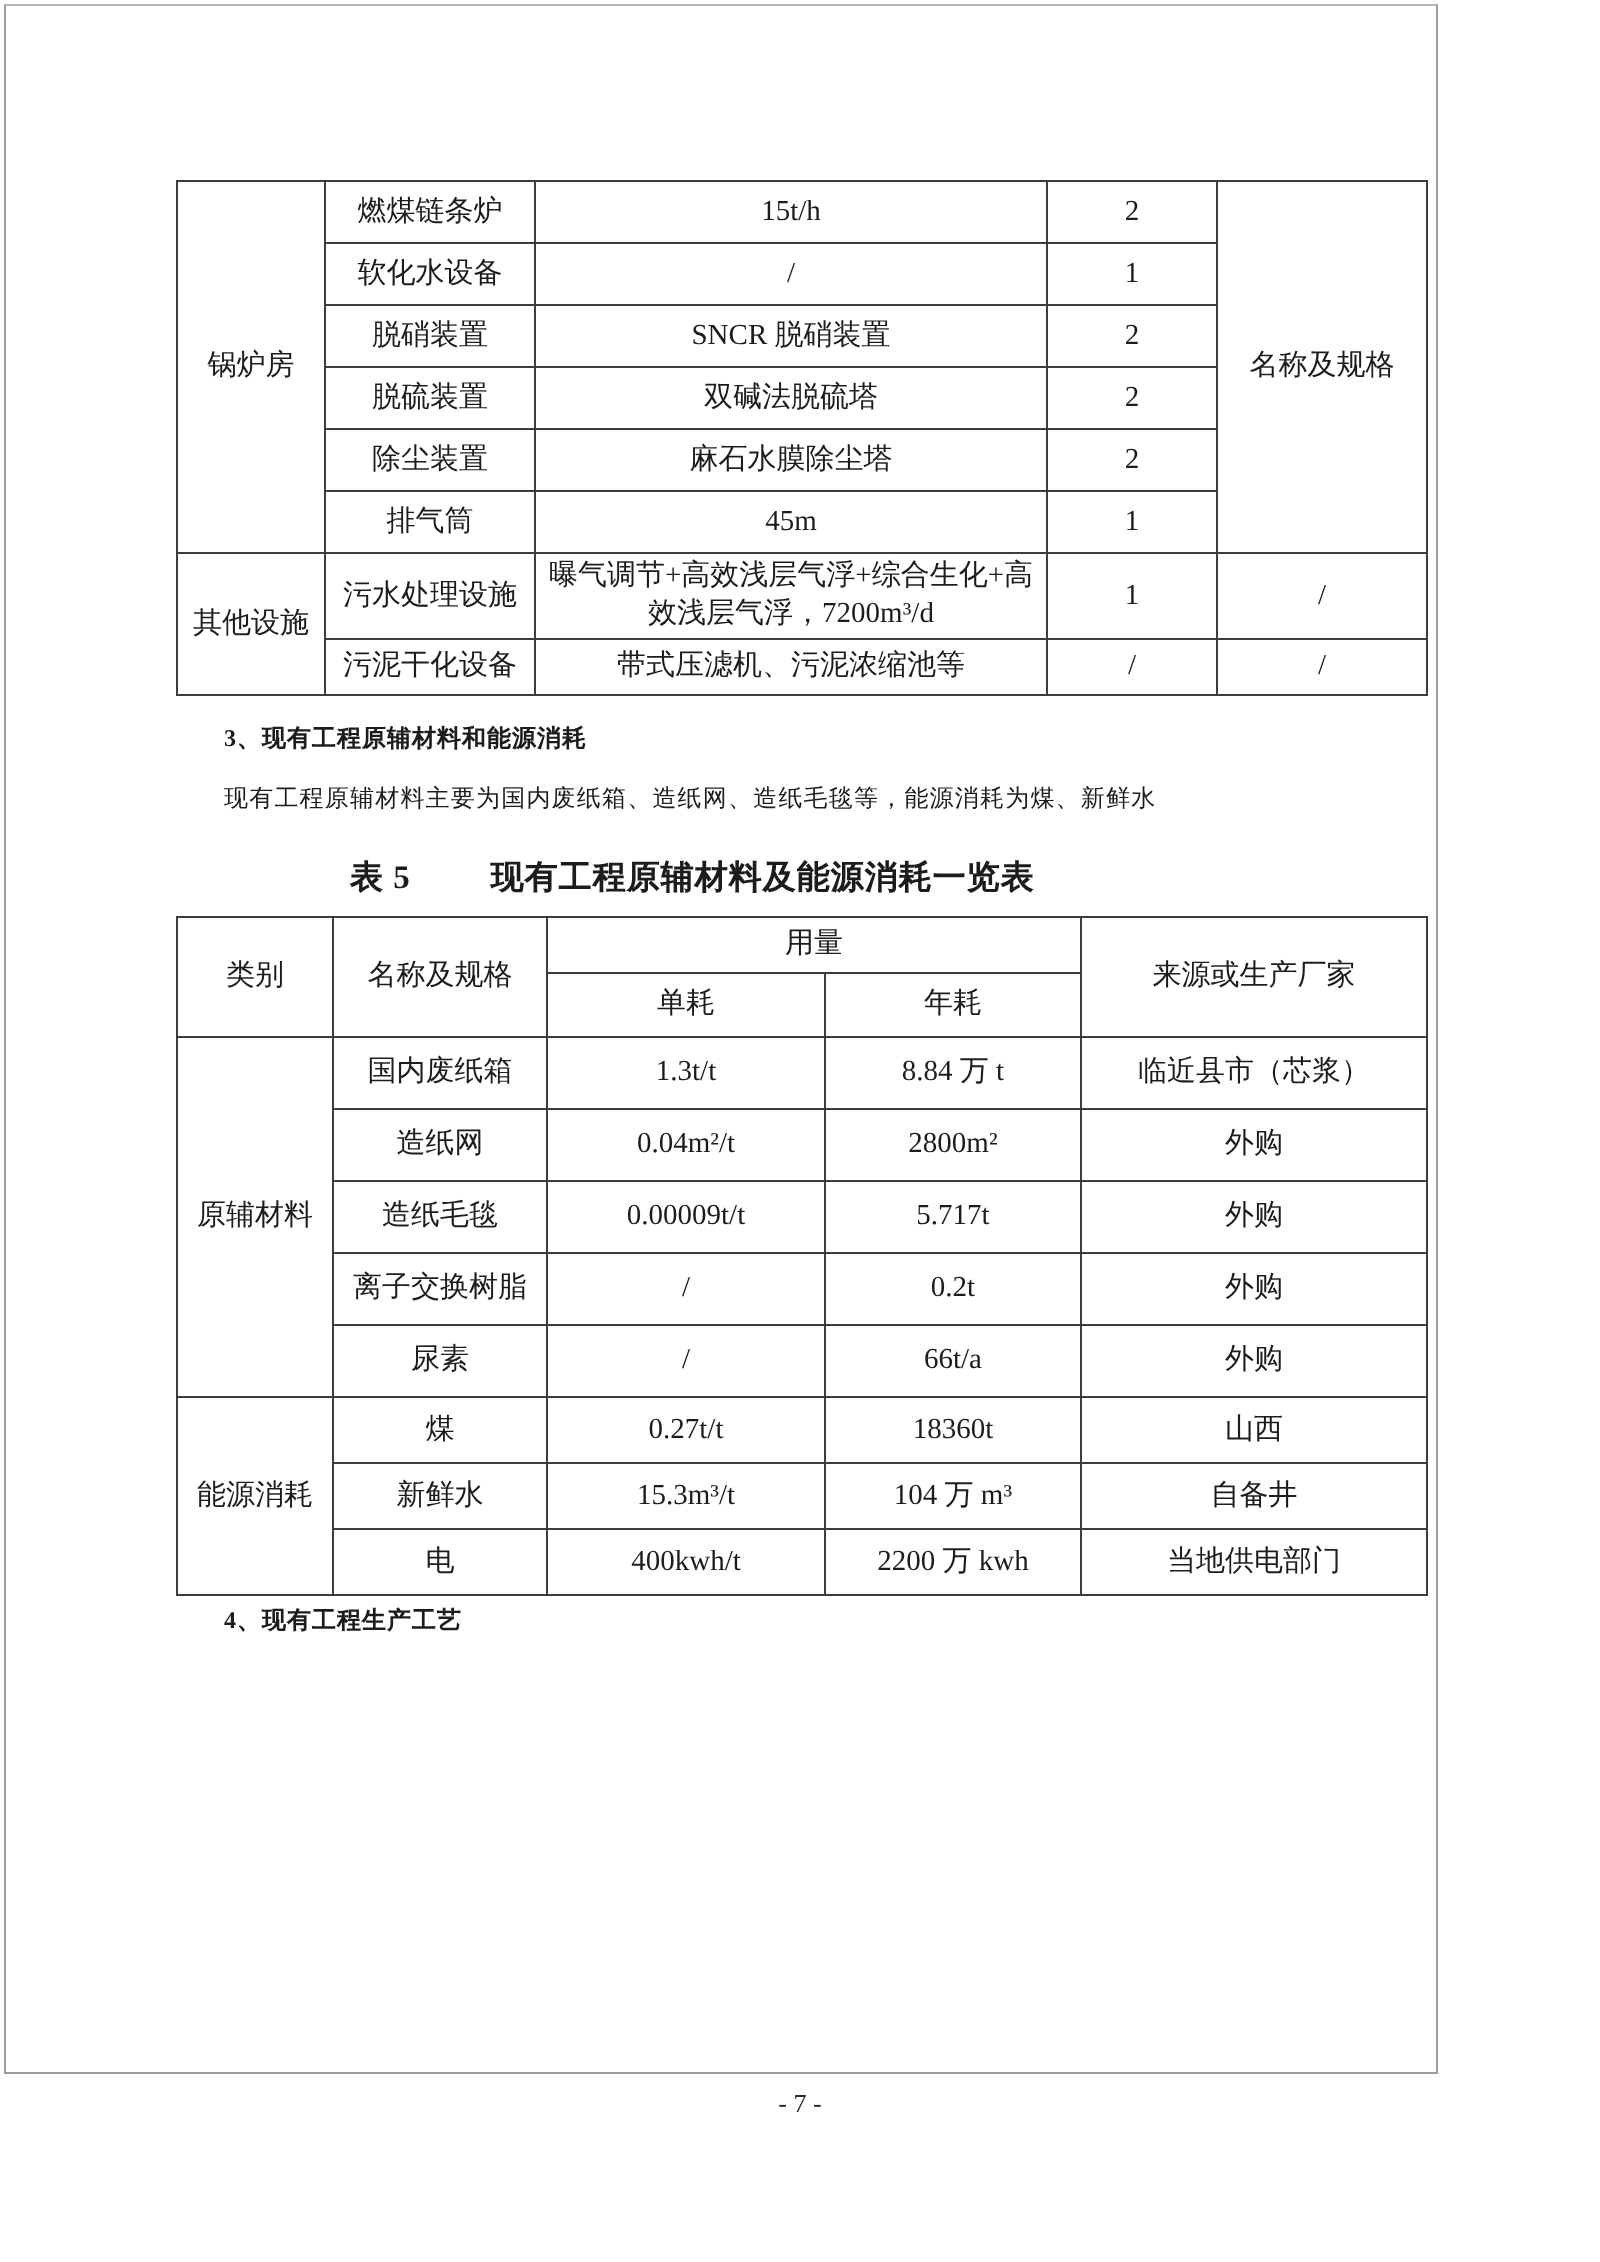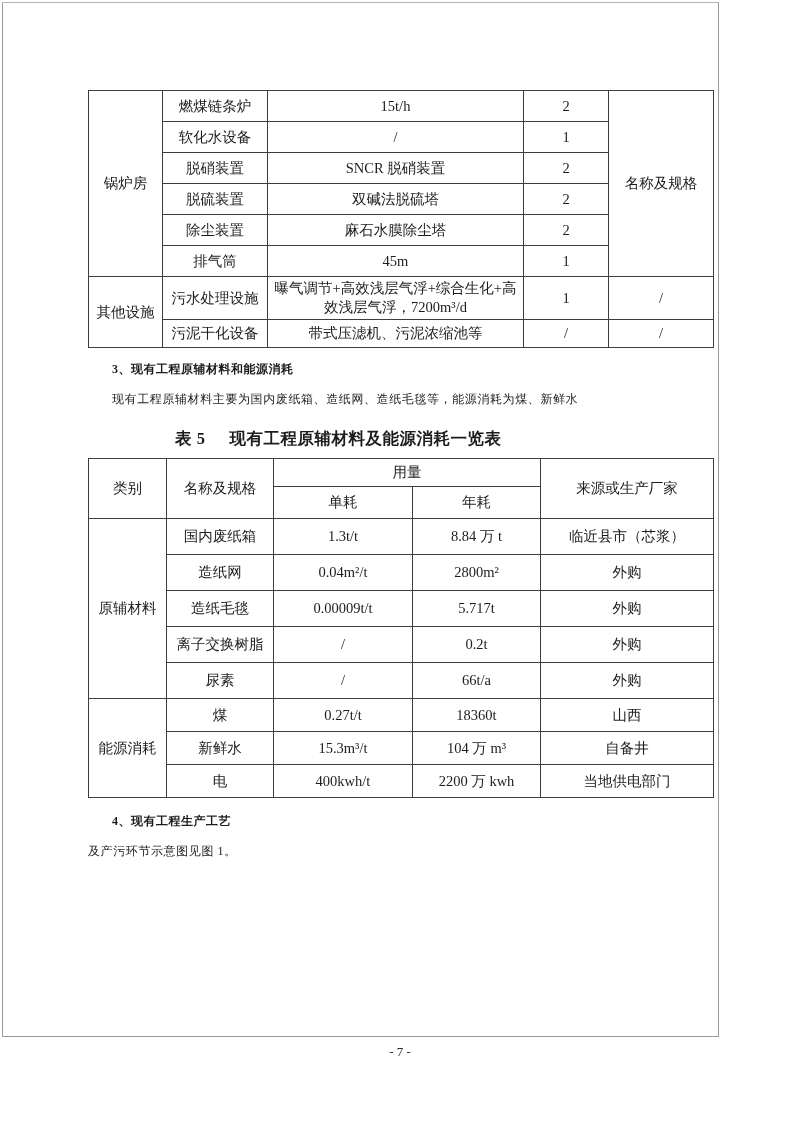--- a/index.html
+++ b/index.html
@@ -39,23 +39,23 @@
   .para-line {
     font-size: 12px; line-height: 36px; letter-spacing: 0.6px;
     white-space: nowrap;
   }
   .para-line.indent { text-indent: 2em; }
   .tbl-caption {
     margin-top: 8px; padding-left: 87px;
     font-size: 16.5px; font-weight: bold; line-height: 28px;
     letter-spacing: 0.5px;
   }
-  .tbl-caption .cap-label { margin-right: 24px; }
+  .tbl-caption .cap-label { margin-right: 40px; }
   .tbl5 { margin-top: 5px; }
-  .sec4 { margin-top: 11px; }
+  .sec4 { margin-top: 0; }
   .footer {
     position: absolute; left: 0; top: 1044px; width: 800px;
     text-align: center; font-size: 13px; color: #2a2a2a;
   }
 </style>
 </head>
 <body>
 
 <div class="page-frame"></div>
 
@@ -191,17 +191,16 @@
     <tr class="e">
       <td>电</td>
       <td>400kwh/t</td>
       <td>2200 万 kwh</td>
       <td>当地供电部门</td>
     </tr>
   </tbody>
     </table>
 
   <div class="sec-heading sec4">4、现有工程生产工艺</div>
-  <div class="para-line">及产污环节示意图见图 1。</div>
 
 </div>
 
 <div class="footer">- 7 -</div>
 
 </body></html>

